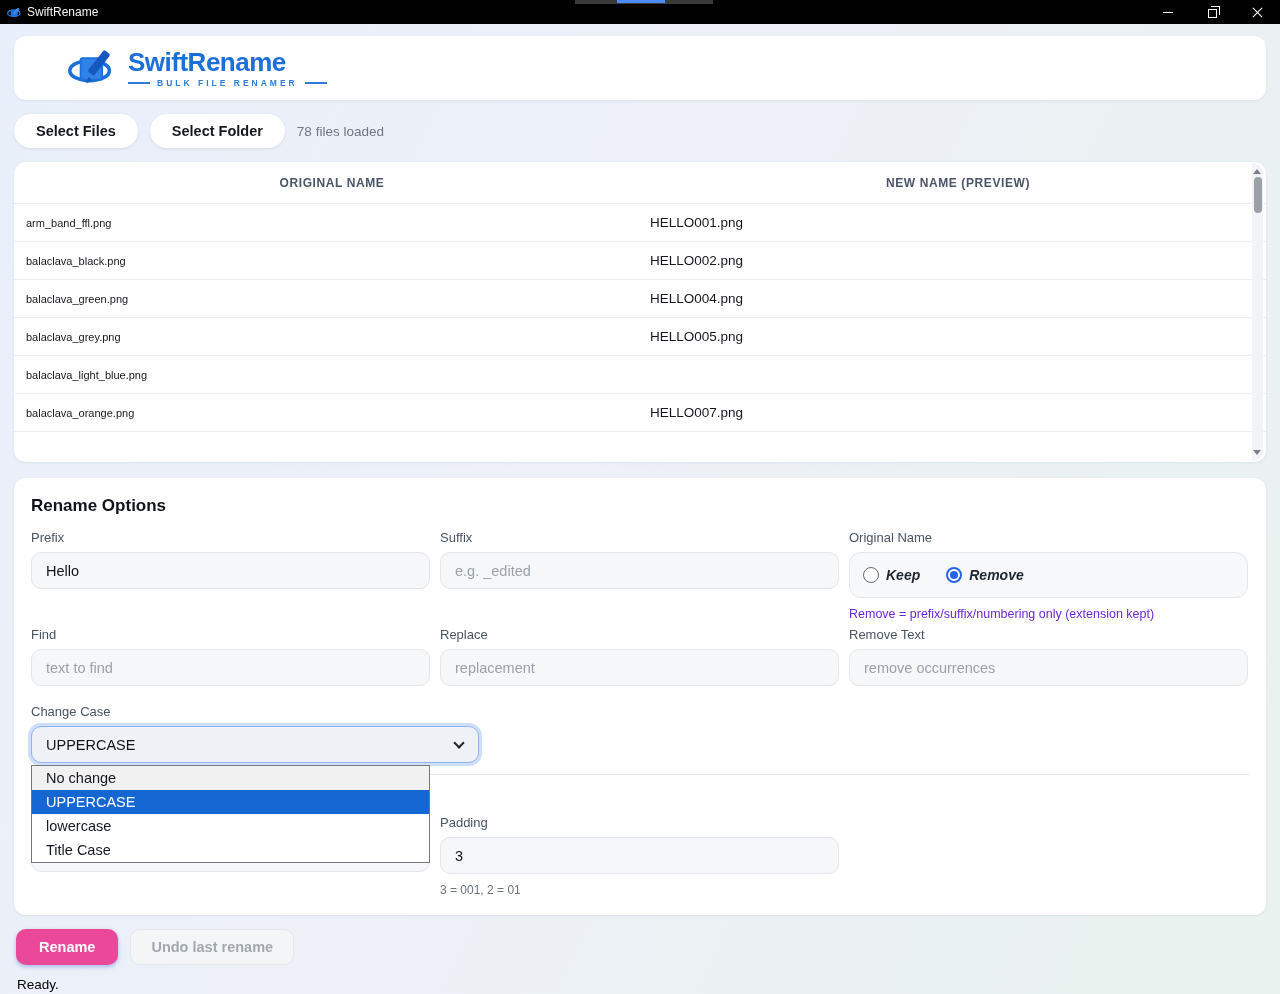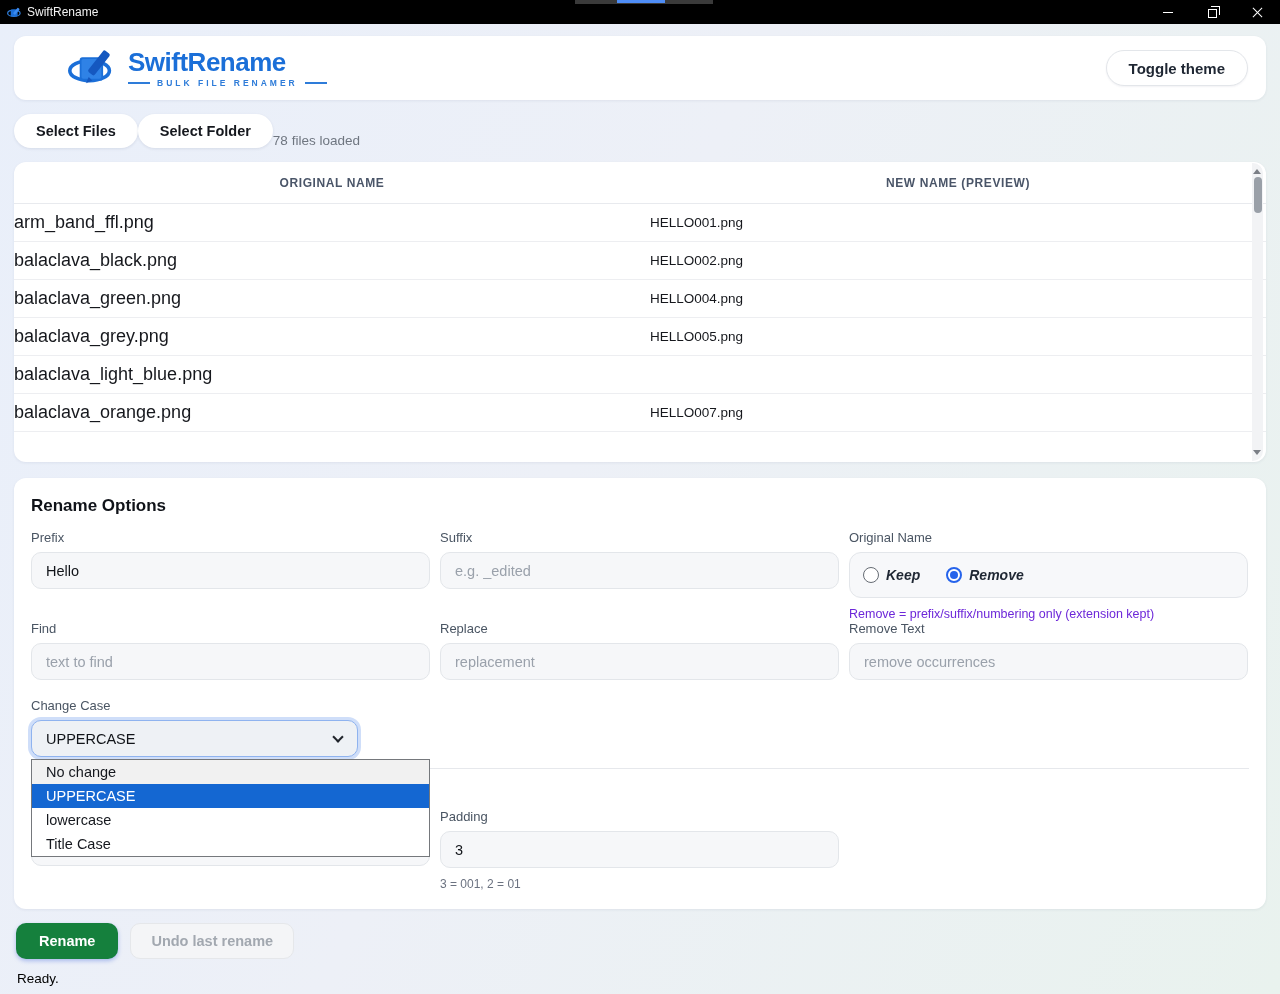--- a/index.html
+++ b/index.html
@@ -32,30 +32,30 @@
   .logo svg{ width:54px; height:46px; }
   .logo-txt{ margin-left:6px; display:flex; flex-direction:column; }
   .brand{ color:#1b6fd8; font-weight:bold; font-size:26px; line-height:26px; letter-spacing:-.5px;}
   .tagline{ display:flex; align-items:center; gap:7px; margin-top:3px; }
   .tagline .line{ width:22px; height:2px; background:#2e7cd9; }
   .tagline .tg{ color:#2e7cd9; font-weight:bold; font-size:8.5px; letter-spacing:3px; }
   .toggle-btn{ position:absolute; right:18px; top:14px; height:36px; padding:0 22px; background:#fff;
     border:1px solid #e3e6ea; border-radius:18px; font-weight:bold; font-size:15px; color:#1f2733;
     box-shadow:0 1px 2px rgba(30,40,80,.06); cursor:pointer; font-family:inherit;}
   
-  .toolbar{ display:flex; align-items:flex-end; margin-top:14px; }
+  .toolbar{ display:flex; align-items:center; margin-top:14px; gap:12px; }
   .pill-btn{ height:34px; padding:0 22px; background:#fff; border:none; border-radius:17px; font-weight:bold;
     font-size:14.5px; color:#15181e; box-shadow:0 1px 3px rgba(30,40,80,.10); cursor:pointer; font-family:inherit;}
   .files-loaded{ font-size:13.5px; color:#6f7680; }
   
   .table-card{ margin-top:14px; height:300px; overflow:hidden; position:relative; }
   .t-head{ display:grid; grid-template-columns:636px 1fr; height:42px; align-items:center; border-bottom:1px solid #e8eaee; }
   .t-head .th{ text-align:center; font-size:12px; font-weight:bold; letter-spacing:.6px; color:#4a5568; }
   .t-row{ display:grid; grid-template-columns:636px 1fr; height:38px; align-items:center; border-bottom:1px solid #edeef1; }
-  .t-row .orig{ padding-left:0; font-size:18px; color:#16181d; }
+  .t-row .orig{ padding-left:12px; font-size:11px; color:#16181d; }
   .t-row .prev{ font-size:13.5px; color:#16181d; }
   .scrollbar{ position:absolute; top:1px; right:3px; width:11px; height:298px; background:#f2f3f5; border-radius:0 10px 10px 0;}
   .sb-up,.sb-down{ position:absolute; left:1px; width:9px; height:9px; cursor:pointer;}
   .sb-up{ top:4px; } .sb-down{ bottom:4px; }
   .sb-up:before{ content:""; position:absolute; left:0; top:2px; border-left:4.5px solid transparent; border-right:4.5px solid transparent; border-bottom:5px solid #7b7f86;}
   .sb-down:before{ content:""; position:absolute; left:0; top:2px; border-left:4.5px solid transparent; border-right:4.5px solid transparent; border-top:5px solid #7b7f86;}
   .sb-thumb{ position:absolute; left:1.5px; top:14px; width:8px; height:36px; background:#9aa0a8; border-radius:4px; cursor:grab;}
   
   .options-card{ margin-top:16px; padding:14px 17px 18px 17px; position:relative; }
   .opt-title{ font-size:17px; font-weight:bold; color:#101319; margin:4px 0 14px 0; }
@@ -64,37 +64,37 @@
   .f-input{ width:100%; height:37px; background:#f6f7f9; border:1px solid #e3e6ea; border-radius:10px;
     padding:0 14px; font-size:14.5px; color:#111419; font-family:inherit; outline:none; }
   .f-input::placeholder{ color:#9aa1ab; }
   .radio-box{ height:46px; background:#f7f8fa; border:1px solid #e3e6ea; border-radius:12px; display:flex; align-items:center; padding:0 13px; gap:26px;}
   .radio{ display:flex; align-items:center; gap:7px; cursor:pointer; }
   .radio .circ{ width:16px; height:16px; border-radius:50%; background:#fff; border:1.5px solid #666c74; }
   .radio.on .circ{ border:2px solid #2563eb; position:relative; }
   .radio.on .circ:before{ content:""; position:absolute; left:2px; top:2px; width:8px; height:8px; border-radius:50%; background:#2563eb;}
   .radio .rlab{ font-size:14px; font-weight:bold; color:#1f2733;font-style:italic; }
   .f-note{ font-size:12.5px; color:#6d28d9; margin-top:9px; }
-  .row2{ }
+  .row2{ margin-top:6px; }
   .case-sec{ margin-top:18px; }
-  .select-wrap{ position:relative; width:327px; }
+  .select-wrap{ position:relative; width:448px; }
   .sel{ width:100%; height:37px; background:#eef1f5; border:1px solid #8fb3ef; box-shadow:0 0 0 3px #cfdef9;
     border-radius:10px; display:flex; align-items:center; padding:0 14px; font-size:14.5px; color:#111419; cursor:pointer; }
   .chev{ position:absolute; right:16px; top:13px; width:8px; height:8px; border-right:2px solid #20242b; border-bottom:2px solid #20242b; transform:rotate(45deg); }
   .dd-list{ position:absolute; left:0; top:39px; width:399px; background:#fff; border:1px solid #75787c; z-index:60; }
   .dd-item{ height:24px; display:flex; align-items:center; padding:0 14px; font-size:14.5px; color:#15181e; cursor:pointer; background:#fff;}
   .dd-item.first{ background:#f1f1f1; }
   .dd-item.selected{ background:#1467d2; color:#fff; }
   .divider{ border:none; border-top:1px solid #e6e8ec; margin-top:11px; }
   .num-row{ margin-top:40px; }
   .label-spacer{ height:20px; }
   .hint{ font-size:12px; color:#6b7280; margin-top:9px; }
   
   .actions{ display:flex; gap:12px; margin-top:14px; margin-left:2px; }
-  .primary-btn{ height:36px; padding:0 23px; background:#15803d; color:#fff; font-weight:bold; font-size:14.5px;
+  .primary-btn{ height:36px; padding:0 23px; background:#ec4899; color:#fff; font-weight:bold; font-size:14.5px;
     border:none; border-radius:10px; cursor:pointer; box-shadow:0 2px 4px rgba(45,85,214,.35); font-family:inherit;}
   .ghost-btn{ height:36px; padding:0 20px; background:#f4f5f7; color:#a2a8b0; font-weight:bold; font-size:14.5px;
     border:1px solid #e5e7ea; border-radius:10px; cursor:default; font-family:inherit;}
   .status{ margin-top:12px; margin-left:3px; font-size:13.5px; color:#000000; }
 </style>
 </head>
 <body>
 
 <div class="titlebar">
   <svg class="app-ico" viewBox="0 0 24 24">
@@ -132,21 +132,20 @@
       </svg>
       <div class="logo-txt">
         <span class="brand">SwiftRename</span>
         <span class="tagline">
           <span class="line"></span>
           <span class="tg">BULK FILE RENAMER</span>
           <span class="line"></span>
         </span>
       </div>
     </div>
-    <button class="toggle-btn">Toggle theme</button>
   </div>
 
   <div class="toolbar">
     <button class="pill-btn">Select Files</button>
     <button class="pill-btn">Select Folder</button>
     <span class="files-loaded">78 files loaded</span>
   </div>
 
   <div class="card table-card">
     <div class="t-head">

